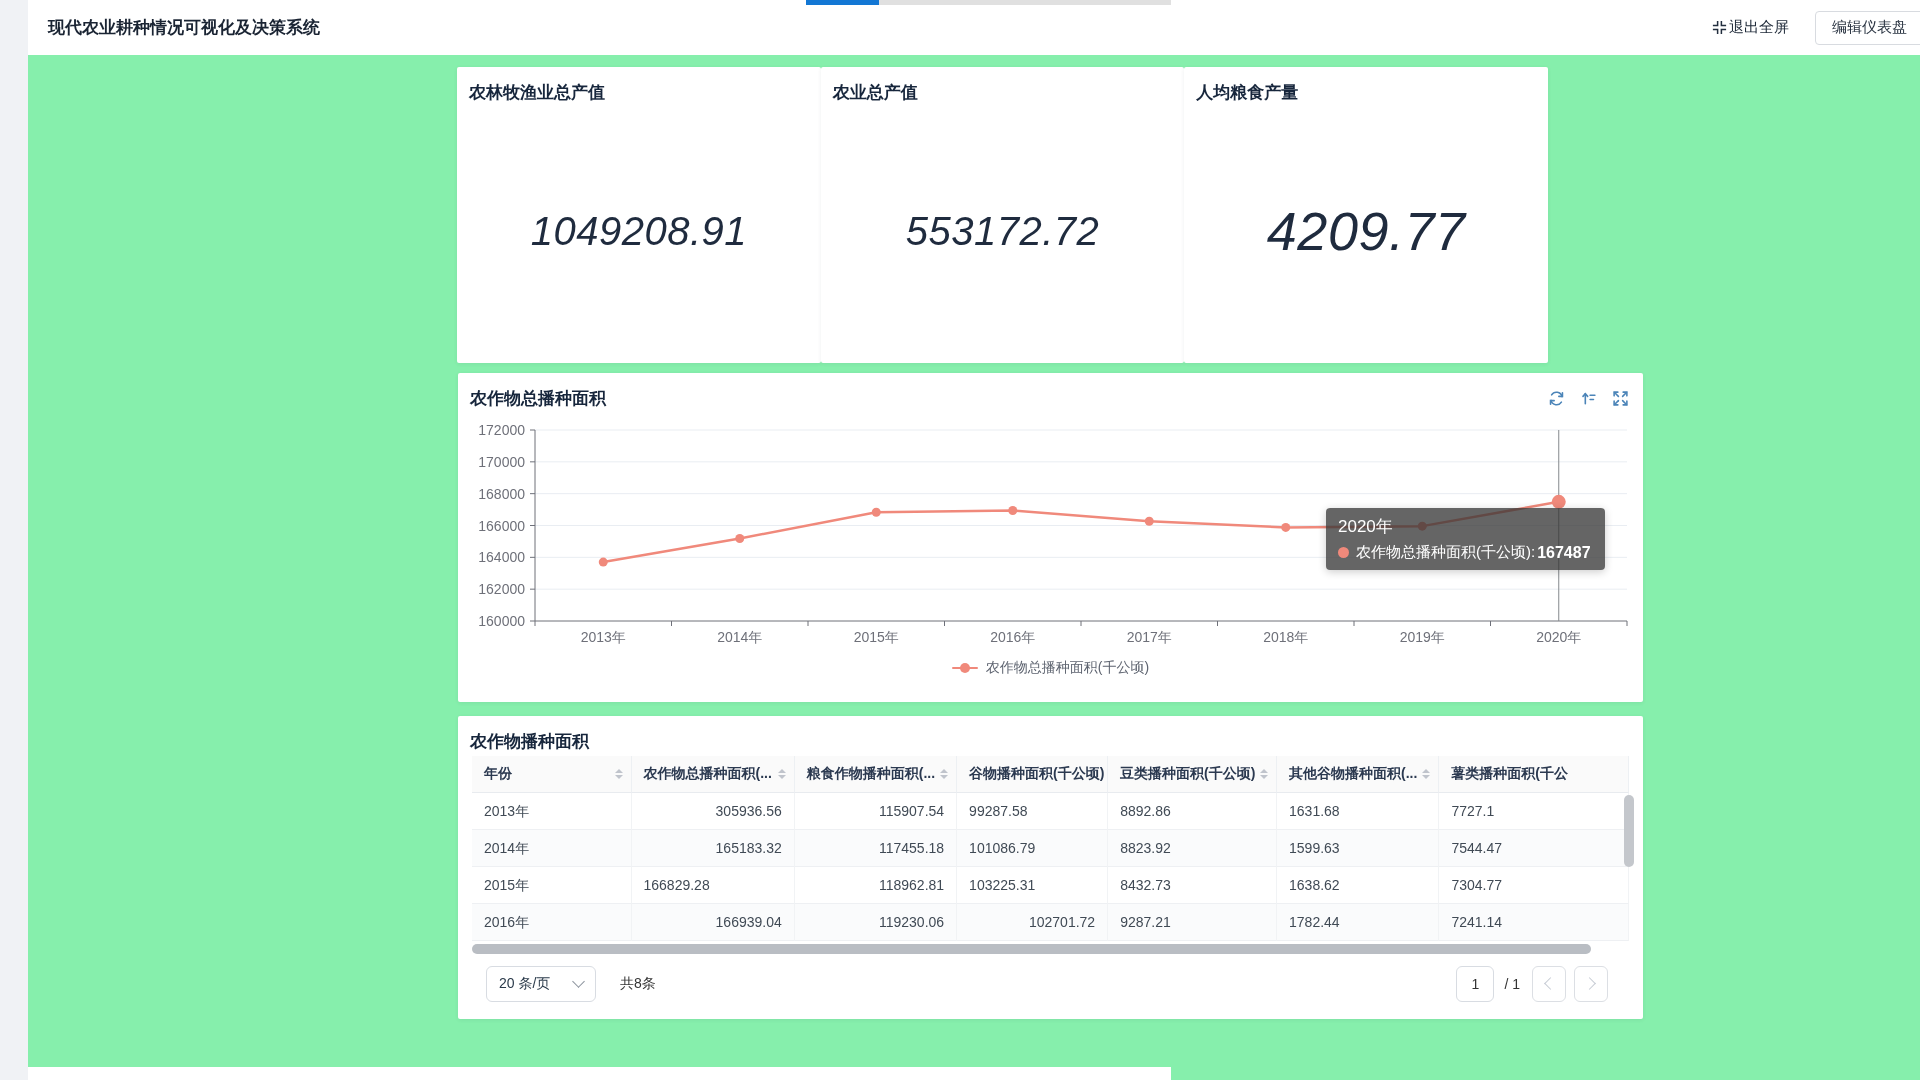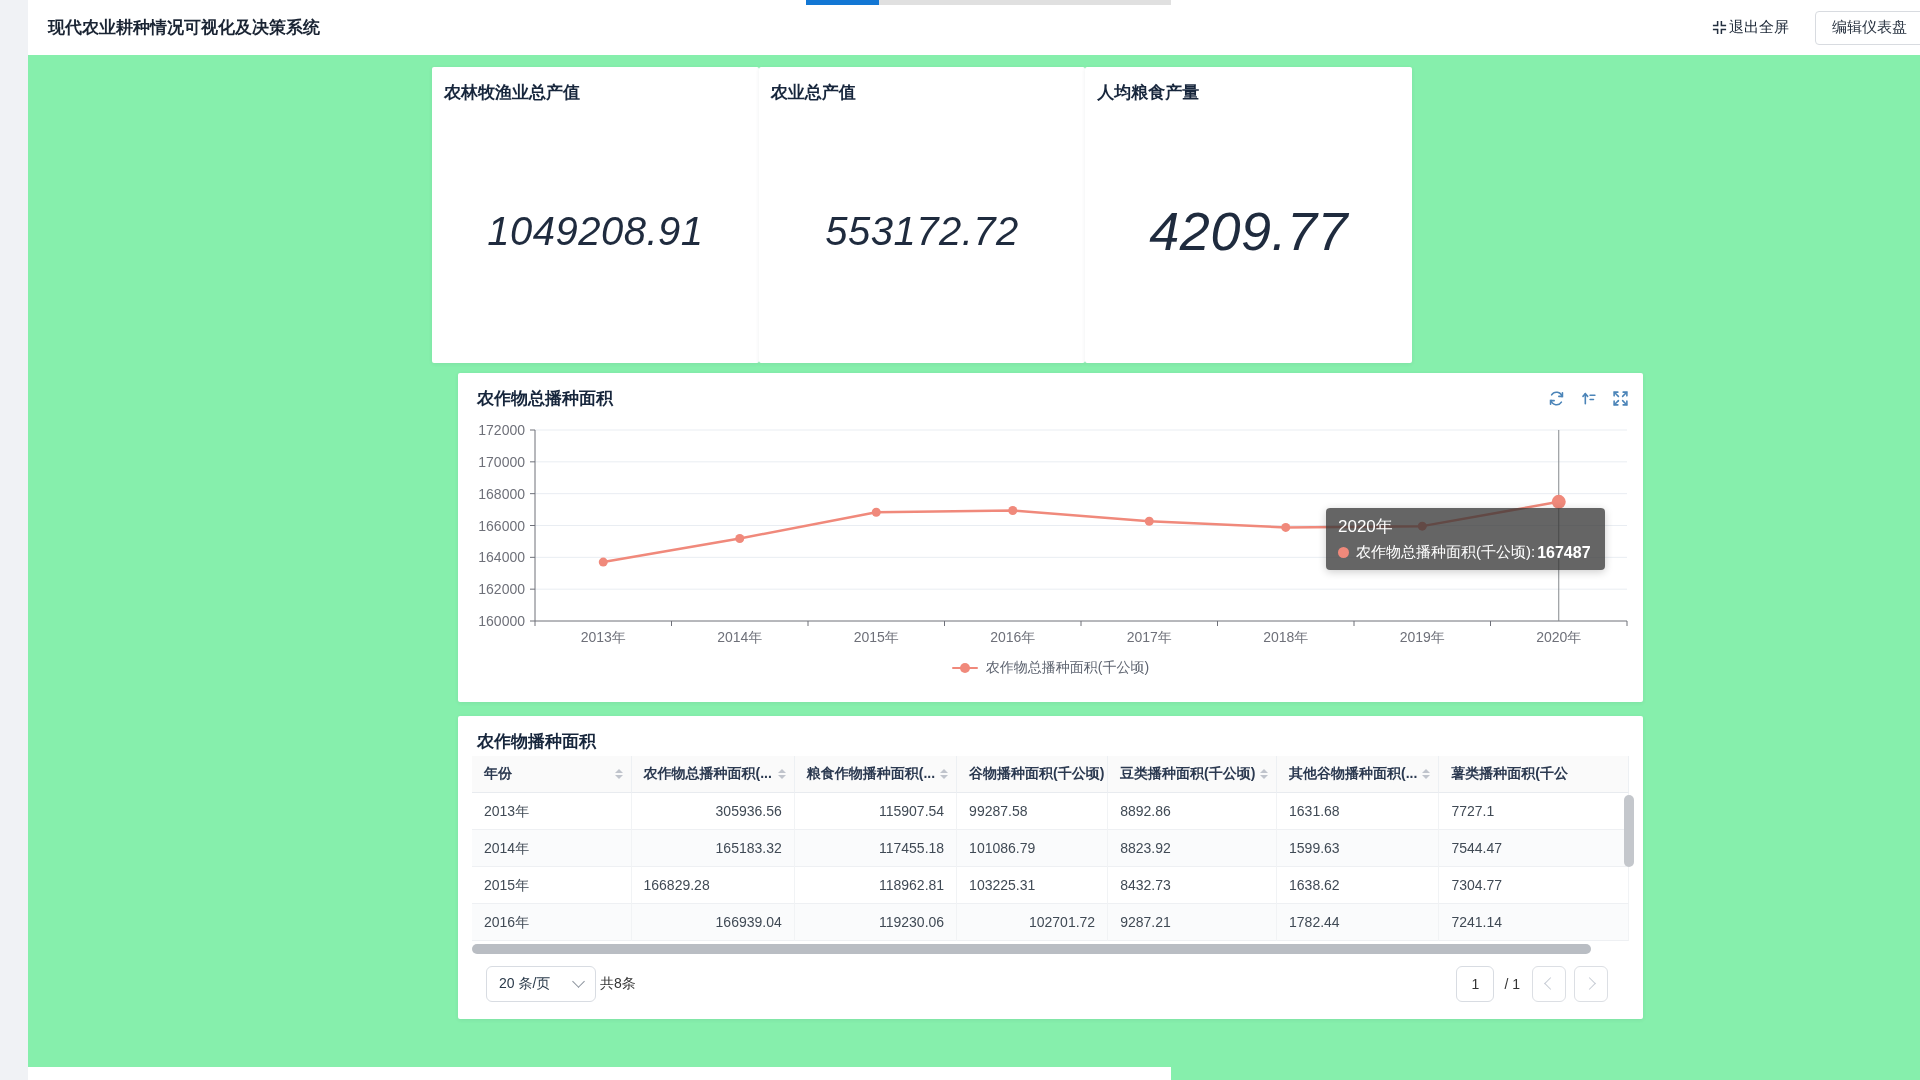--- a/index.html
+++ b/index.html
@@ -13,33 +13,33 @@
   .header-right{display:flex;align-items:center;gap:26px;}
   .exit-fs{display:flex;align-items:center;gap:1px;font-size:15px;color:#202b3a;cursor:pointer;}
   .edit-btn{height:34px;padding:0 16px;background:#fff;border:1px solid #d8dbe0;border-radius:4px;
     font-size:15px;color:#2a3442;font-family:inherit;cursor:pointer;}
 
   
   .progress{position:absolute;left:778px;top:0;width:365px;height:5px;background:#e0e0e0;z-index:50;}
   .progress-fill{height:5px;background:#1377d4;}
 
   
-  .cards{position:absolute;left:404px;top:67px;width:980px;display:flex;justify-content:space-between;}
+  .cards{position:absolute;left:429px;top:67px;width:1091px;display:flex;justify-content:space-between;}
   .card{position:relative;width:368px;height:296px;background:#fff;border-radius:2px;
     box-shadow:0 1px 4px rgba(31,45,61,0.07);}
   .card-title{padding:14px 0 0 12px;font-size:17px;font-weight:700;color:#17263c;}
   .card-value{position:absolute;left:0;right:0;top:50%;transform:translateY(-50%);margin-top:16px;
     text-align:center;font-size:40px;font-weight:500;color:#1f2b3e;letter-spacing:0.5px;font-style:italic;}
   .card-value.big{font-size:54px;}
 
   
   .panel{position:absolute;background:#fff;border-radius:2px;box-shadow:0 1px 4px rgba(31,45,61,0.07);}
   .chart-panel{left:430px;top:373px;width:1185px;height:329px;}
   .table-panel{left:430px;top:716px;width:1185px;height:303px;}
-  .panel-head{display:flex;justify-content:space-between;align-items:center;height:26px;padding:12px 14px 0 19px;}
+  .panel-head{display:flex;justify-content:space-between;align-items:center;height:26px;padding:12px 14px 0 12px;}
   .panel-title{font-size:17px;font-weight:700;color:#17263c;}
   .chart-tools{display:flex;align-items:center;gap:15px;}
   .chart-tools svg{cursor:pointer;}
   #chart-svg{display:block;margin-top:2px;}
 
   
   .tooltip{position:absolute;left:868px;top:135px;background:rgba(52,52,52,0.76);border-radius:4px;
     padding:7px 14px 8px 12px;color:#fff;white-space:nowrap;box-shadow:0 2px 8px rgba(0,0,0,0.2);z-index:5;}
   .tt-title{font-size:17px;margin-bottom:5px;}
   .tt-row{display:flex;align-items:center;font-size:15px;}
@@ -69,21 +69,21 @@
     white-space:nowrap;overflow:hidden;}
   .tr.alt{background:#fafbfc;}
 
   
   .hscroll{position:absolute;left:14px;top:228px;width:1119px;height:10px;background:#b9bdc3;border-radius:5px;cursor:pointer;}
   .vscroll{position:absolute;right:9px;top:79px;width:10px;height:72px;background:#c4c7cc;border-radius:5px;cursor:pointer;}
 
   
   .pager{position:absolute;left:28px;right:35px;top:249px;height:37px;display:flex;
     justify-content:space-between;align-items:center;}
-  .pager-left{display:flex;align-items:center;gap:4px;}
+  .pager-left{display:flex;align-items:center;gap:24px;}
   .page-size{box-sizing:border-box;width:110px;height:36px;border:1px solid #d8dce2;border-radius:6px;
     display:flex;align-items:center;justify-content:space-between;padding:0 12px;font-size:14px;color:#2a3a4a;cursor:pointer;background:#fff;}
   .chev-down{display:inline-block;width:8px;height:8px;border-right:1.6px solid #8a919c;
     border-bottom:1.6px solid #8a919c;transform:rotate(45deg);margin-top:-4px;}
   .total{font-size:14px;color:#333;}
   .pager-right{display:flex;align-items:center;gap:8px;}
   .page-input{box-sizing:border-box;width:38px;height:36px;border:1px solid #d8dce2;border-radius:6px;
     text-align:center;font-size:14px;color:#333;font-family:inherit;outline:none;background:#fff;}
   .page-count{font-size:14px;color:#333;margin:0 4px 0 2px;}
   .pg-btn{box-sizing:border-box;width:34px;height:36px;border:1px solid #dcdfe4;border-radius:6px;

